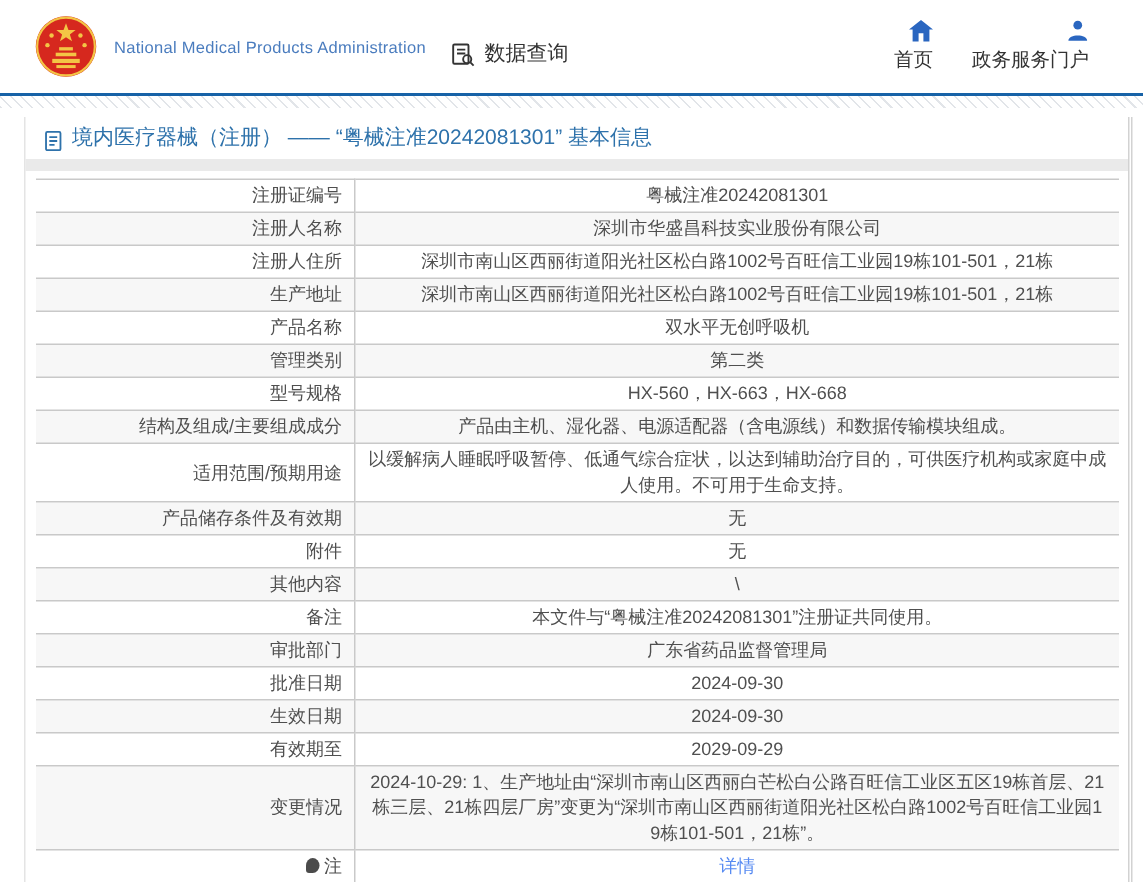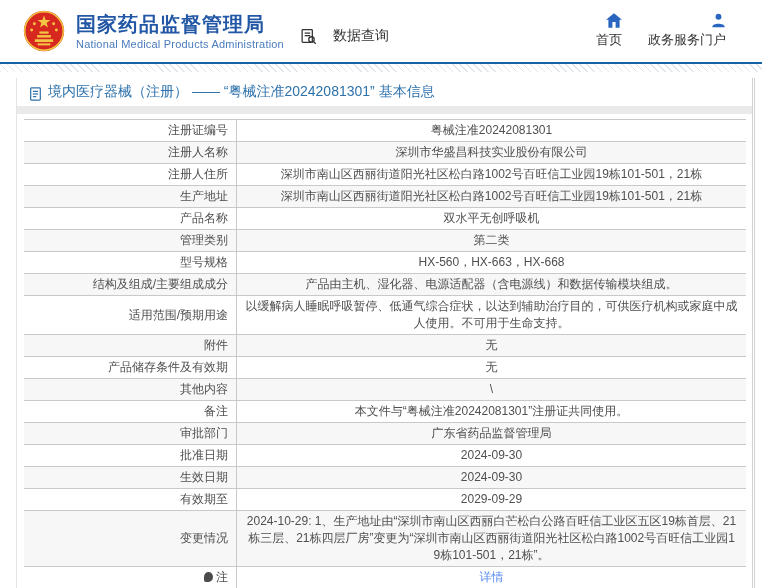--- a/index.html
+++ b/index.html
@@ -7,21 +7,21 @@
     width:762px;height:588px;overflow:hidden;background:#fff;
     font-family:"Liberation Sans","DejaVu Sans",sans-serif;
     display:flex;flex-direction:column;
   }
   
   .header{height:62px;display:flex;align-items:center;padding:0 22px;box-sizing:border-box;background:#fff;flex:none;}
   .logo{display:flex;align-items:center;gap:10px;cursor:pointer;}
   .logo-text{display:flex;flex-direction:column;}
   .title-zh{font-size:20px;font-weight:bold;color:#2257a5;letter-spacing:1px;line-height:24px;}
   .title-en{font-size:11px;color:#4a7cbe;margin-top:2px;letter-spacing:0.2px;}
-  .data-query{display:flex;align-items:center;gap:16px;margin-left:16px;margin-top:10px;font-size:14px;color:#333;cursor:pointer;}
+  .data-query{display:flex;align-items:center;gap:6px;margin-left:16px;margin-top:10px;font-size:14px;color:#333;cursor:pointer;}
   .header-nav{margin-left:auto;display:flex;gap:26px;padding-right:14px;}
   .nav-item{display:flex;flex-direction:column;align-items:flex-end;gap:3px;font-size:13px;color:#333;cursor:pointer;}
   
   .blue-line{height:2px;background:#1762a7;flex:none;}
   .hatch-band{height:8px;flex:none;
     background:repeating-linear-gradient(45deg,#e2e5e9 0 1px,#ffffff 1px 5px);}
   
   .panel{margin:6px 7px 0 16px;background:#fff;border-left:1px solid #e4e4e4;border-right:3px double #d2d2d2;flex:none;}
   .crumb-bar{display:flex;align-items:flex-end;gap:6px;padding:5px 12px 5px 12px;font-size:14px;color:#2e72ab;}
   .gray-strip{height:8px;background:#eaeaea;}
@@ -50,21 +50,20 @@
         <circle cx="34.5" cy="16" r="1.6" fill="#f3c545"></circle>
         <circle cx="10.5" cy="23" r="1.6" fill="#f3c545"></circle>
         <circle cx="37.5" cy="23" r="1.6" fill="#f3c545"></circle>
         <rect x="14" y="33" width="20" height="3" fill="#f3c545"></rect>
         <rect x="16.5" y="28.5" width="15" height="2.6" fill="#f3c545"></rect>
         <rect x="19" y="24.5" width="10" height="2.4" fill="#f3c545"></rect>
         <rect x="17" y="37.5" width="14" height="2.2" fill="#f3c545"></rect>
       </svg>
     </span>
     <span class="logo-text">
-      <span class="title-zh">国家药品监督管理局</span>
       <span class="title-en">National Medical Products Administration</span>
     </span>
   </div>
 
   <div class="data-query">
     <span class="icon">
       <svg width="17" height="17" viewBox="0 0 20 20" fill="none" stroke="#333" stroke-width="1.5">
         <rect x="2.5" y="2" width="12" height="15" rx="1"></rect>
         <line x1="5.5" y1="6" x2="12" y2="6"></line>
         <line x1="5.5" y1="9" x2="12" y2="9"></line>
@@ -146,25 +145,25 @@
           </tr>
           <tr>
             <td class="cell-label"><span>结构及组成/主要组成成分</span></td>
             <td class="cell-value"><span>产品由主机、湿化器、电源适配器（含电源线）和数据传输模块组成。</span></td>
           </tr>
           <tr>
             <td class="cell-label"><span>适用范围/预期用途</span></td>
             <td class="cell-value"><span>以缓解病人睡眠呼吸暂停、低通气综合症状，以达到辅助治疗目的，可供医疗机构或家庭中成人使用。不可用于生命支持。</span></td>
           </tr>
           <tr>
-            <td class="cell-label"><span>附件</span></td>
+            <td class="cell-label"><span>产品储存条件及有效期</span></td>
             <td class="cell-value"><span>无</span></td>
           </tr>
           <tr>
-            <td class="cell-label"><span>产品储存条件及有效期</span></td>
+            <td class="cell-label"><span>附件</span></td>
             <td class="cell-value"><span>无</span></td>
           </tr>
           <tr>
             <td class="cell-label"><span>其他内容</span></td>
             <td class="cell-value"><span>\</span></td>
           </tr>
           <tr>
             <td class="cell-label"><span>备注</span></td>
             <td class="cell-value"><span>本文件与“粤械注准20242081301”注册证共同使用。</span></td>
           </tr>

